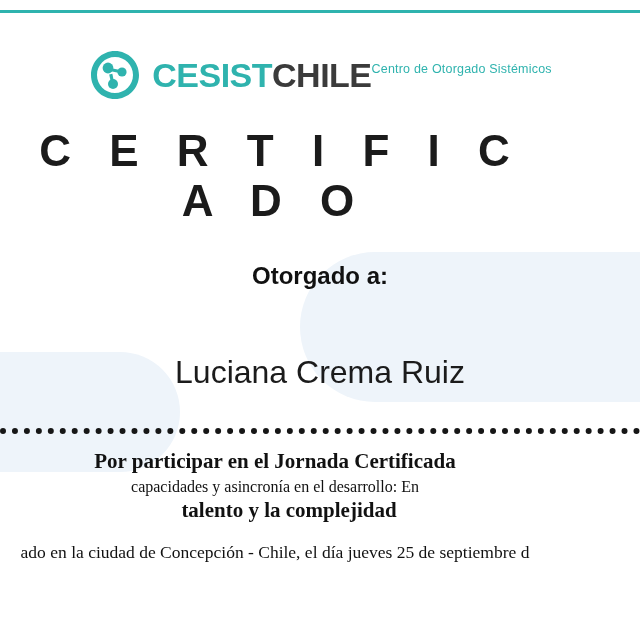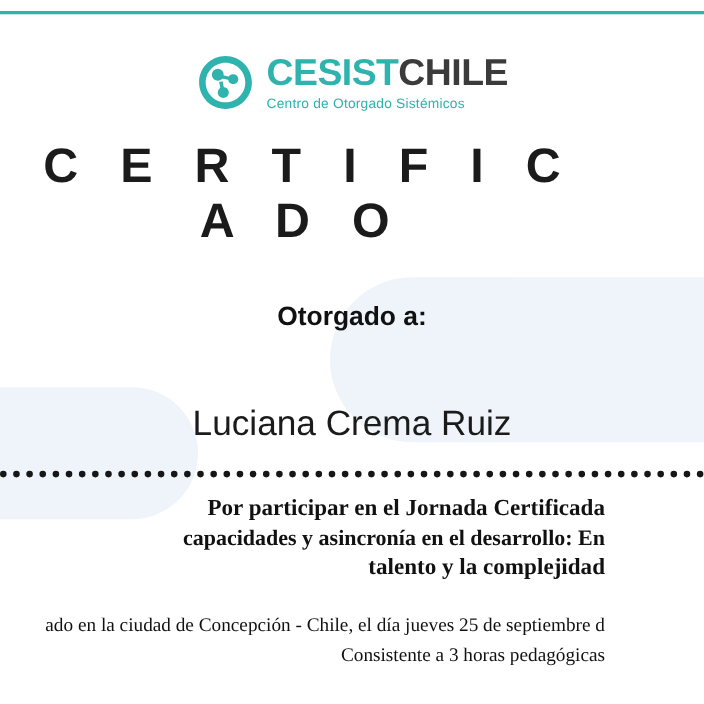--- a/index.html
+++ b/index.html
@@ -72,21 +72,21 @@
     justify-content: center;
   }
   .logo-mark {
     width: 54px;
     height: 54px;
     margin-right: 10px;
     flex: none;
   }
   .logo-text {
     display: flex;
-    flex-direction: column;
+    flex-direction: row;
     align-items: flex-start;
     line-height: 1;
   }
   .logo-title {
     font-size: 34px;
     font-weight: bold;
     letter-spacing: -0.5px;
     white-space: nowrap;
   }
   .logo-title .t1 { color: #2fb3ae; }
@@ -110,32 +110,32 @@
     font-weight: bold;
     color: #1b1b1b;
     letter-spacing: 13px;
     text-indent: 13px;
     font-family: "Liberation Sans", sans-serif;
   }
 
   
   .awarded-label {
     position: absolute;
-    top: 274px;
+    top: 262px;
     left: 0;
     width: 640px;
     text-align: center;
     font-size: 24px;
     font-weight: bold;
     color: #111111;
   }
 
   .recipient {
     position: absolute;
-    top: 366px;
+    top: 354px;
     left: 0;
     width: 640px;
     text-align: center;
     font-size: 32px;
     color: #1b1b1b;
     font-weight: normal;
   }
 
   
   .divider {
@@ -147,43 +147,43 @@
     border-top: 6px dotted #161616;
     box-sizing: border-box;
   }
 
   
   .body-block {
     position: absolute;
     top: 448px;
     left: 0;
     width: 550px;
-    text-align: right;
+    text-align: center;
     font-family: "Liberation Serif", serif;
     color: #111111;
   }
   .body-line-1 {
     font-size: 21px;
     font-weight: bold;
     line-height: 1.32;
   }
   .body-line-2 {
-    font-size: 20px;
-    font-weight: bold;
+    font-size: 16px;
+    font-weight: normal;
     line-height: 1.32;
     white-space: nowrap;
   }
   .body-line-3 {
     font-size: 21px;
     font-weight: bold;
     line-height: 1.32;
     margin-left: 28px;
   }
   .place-line {
-    margin-top: 27px;
+    margin-top: 16px;
     font-size: 17.5px;
     line-height: 1.35;
     white-space: nowrap;
   }
   .hours-line {
     margin-top: 4px;
     font-size: 17.5px;
     line-height: 1.35;
   }
 </style>
@@ -221,17 +221,16 @@
 
     <div class="recipient">Luciana Crema Ruiz</div>
 
     <div class="divider"></div>
 
     <div class="body-block">
       <div class="body-line-1">Por participar en el Jornada Certificada</div>
       <div class="body-line-2">capacidades y asincronía en el desarrollo: En</div>
       <div class="body-line-3">talento y la complejidad</div>
       <div class="place-line">ado en la ciudad de Concepción - Chile, el día jueves 25 de septiembre d</div>
-      <div class="hours-line">Consistente a 3 horas pedagógicas</div>
     </div>
 
   </div>
 </div>
 
 </body></html>

